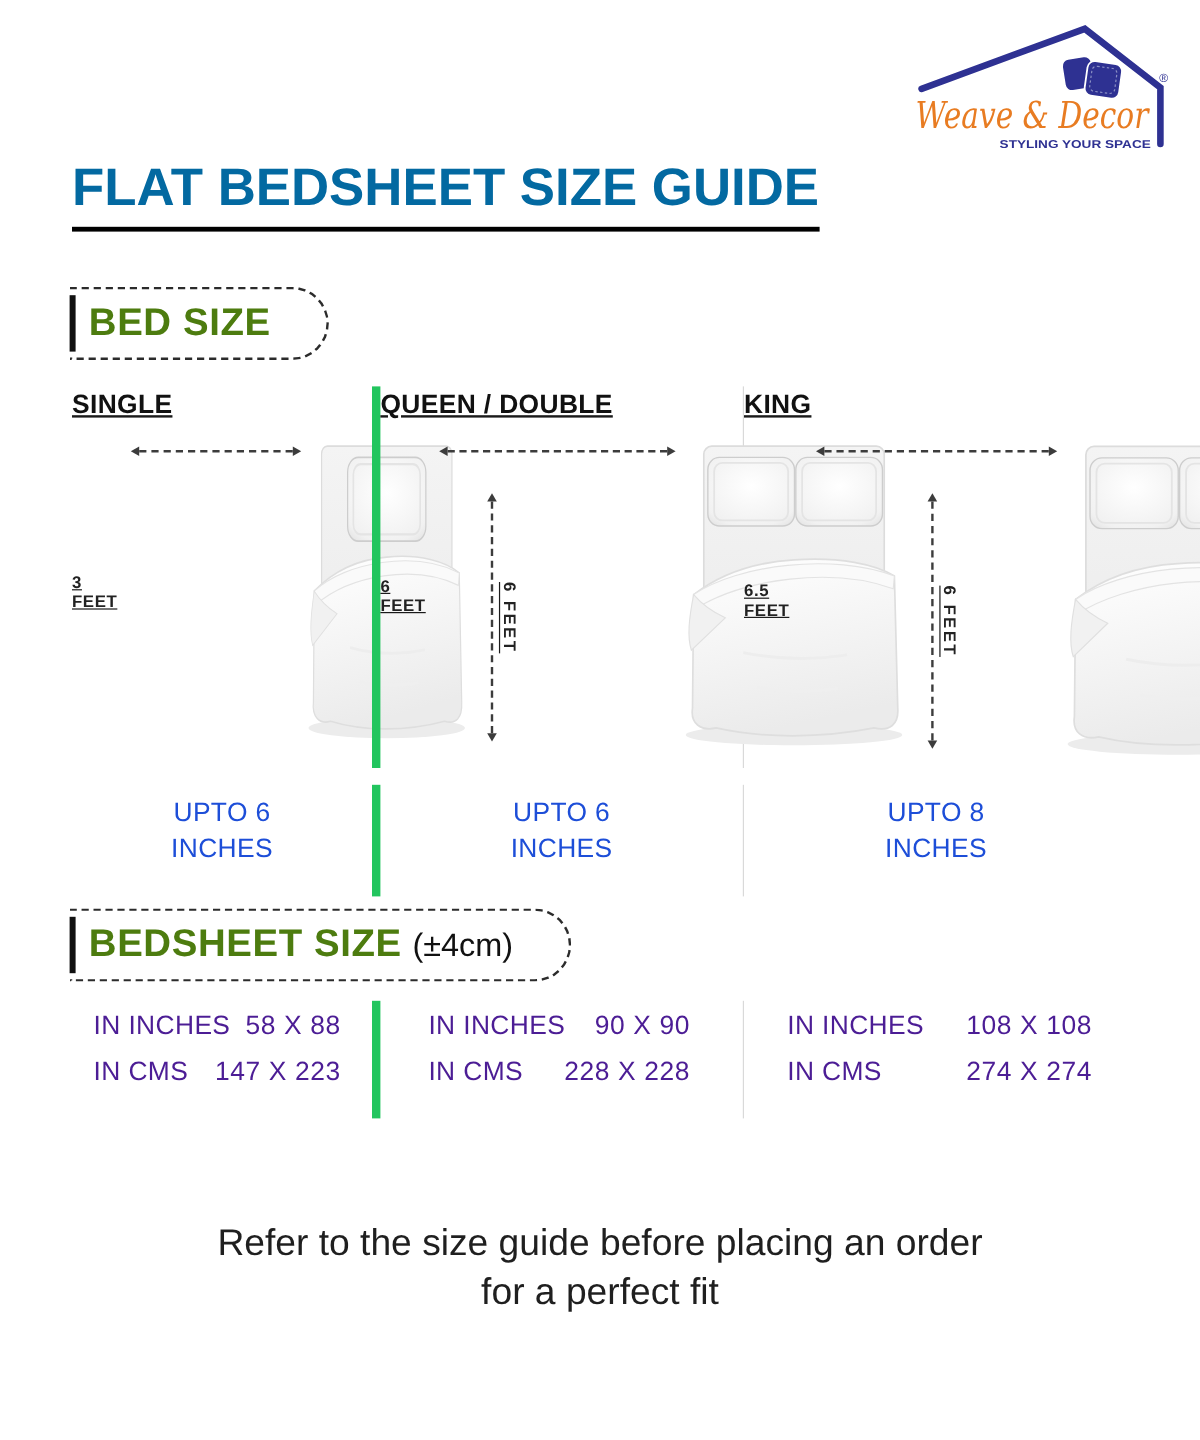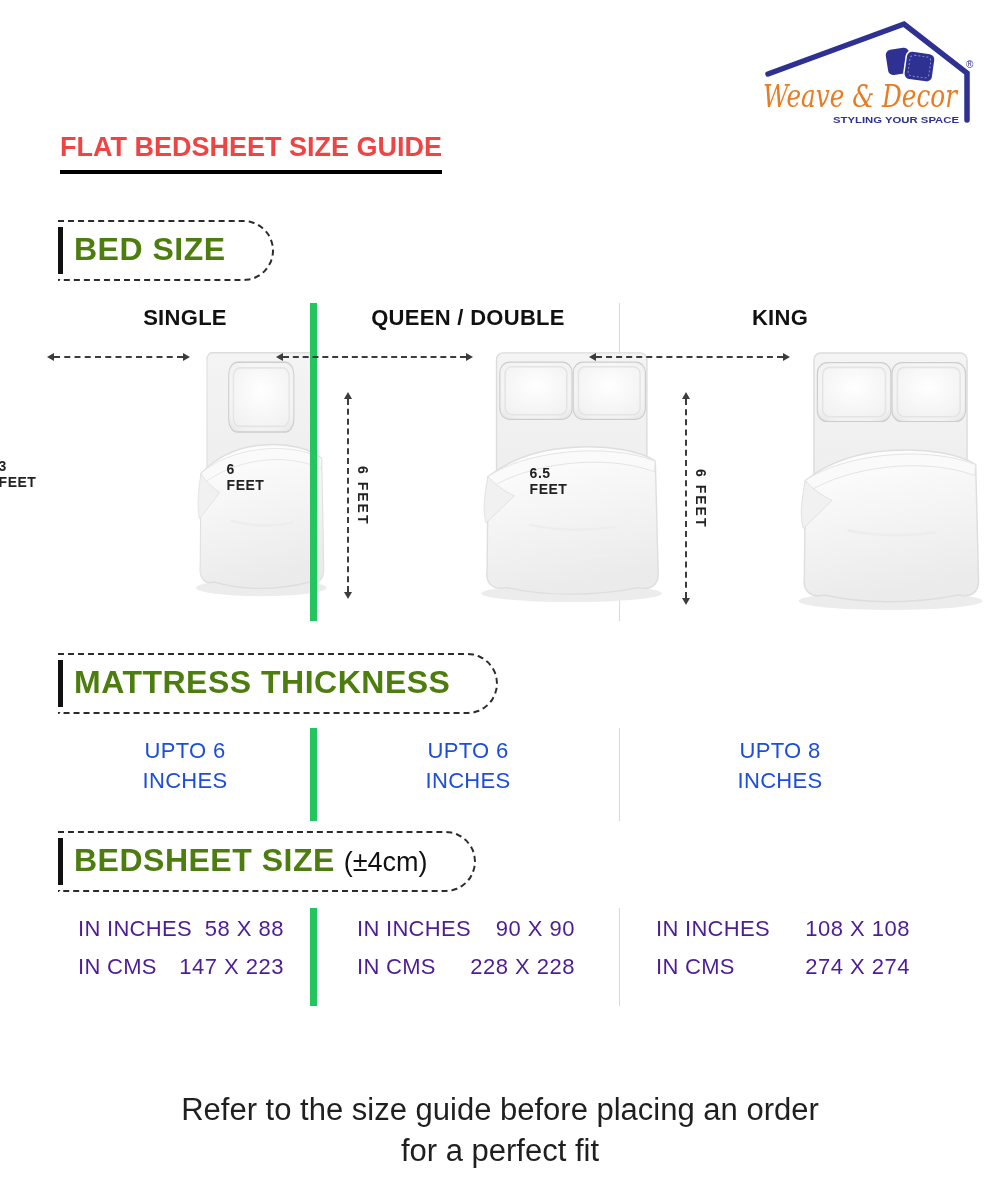--- a/index.html
+++ b/index.html
@@ -10,22 +10,22 @@
     font-family:"Liberation Sans", sans-serif;
     color:#1a1a1a;
     overflow:hidden;
   }
   
   .logo{position:absolute;top:10px;right:26px;width:236px;height:120px;}
   
   .title-wrap{padding:132px 60px 0 60px;}
   .title{
     display:inline-block;
-    font-size:27px;font-weight:bold;letter-spacing:0px;
-    color:#ef4444;border-bottom:4px solid #000;padding-bottom:7px;margin:0;
+    font-size:44px;font-weight:bold;letter-spacing:0px;
+    color:#0369a1;border-bottom:4px solid #000;padding-bottom:7px;margin:0;
   }
   
   .badge-row{padding:0 0 0 58px;}
   .badge{
     position:relative;display:inline-flex;align-items:baseline;
     border:2.5px dashed #2b2b2b;border-left:none;
     border-radius:0 34px 34px 0;
     padding:9px 46px 11px 16px;
   }
   .badge::before{
@@ -33,21 +33,21 @@
   }
   .badge-text{font-size:32px;font-weight:bold;color:#4d7c0f;letter-spacing:0.5px;white-space:nowrap;}
   .badge-light{font-size:27px;font-weight:normal;color:#111;margin-left:9px;white-space:nowrap;}
   .badge-bedsize{margin-top:46px;}
   .badge-mattress{margin-top:32px;}
   .badge-sheet{margin-top:10px;}
   
   .grid{display:grid;grid-template-columns:250px 310px 320px;margin:0 60px;}
   .grid > div:nth-child(2){border-left:7px solid #22c55e;border-right:1px solid #d9d9d9;}
   .beds{margin-top:22px;}
-  .bed-col{display:flex;flex-direction:column;align-items:center;padding-bottom:8px;}
+  .bed-col{display:flex;flex-direction:column;padding-bottom:8px;text-decoration:underline;}
   .bed-name{font-size:22px;font-weight:bold;color:#111;letter-spacing:0.3px;margin-top:2px;}
   .bed-wrap{display:flex;align-items:stretch;margin-top:18px;}
   .bed-stack{display:flex;flex-direction:row;align-items:center;}
   .feet{font-size:14px;font-weight:bold;color:#222;letter-spacing:0.5px;}
   .h-arrow{display:flex;align-items:center;height:10px;margin:3px 0 8px;align-self:stretch;}
   .h-arrow .dash{flex:1;height:0;border-top:2px dashed #3c3c3c;}
   .ah{width:0;height:0;border-top:4px solid transparent;border-bottom:4px solid transparent;}
   .ah.l{border-right:7px solid #3c3c3c;}
   .ah.r{border-left:7px solid #3c3c3c;}
   .v-wrap{display:flex;margin-left:12px;padding-top:43px;}
@@ -218,25 +218,20 @@
             <i class="av u"></i>
             <i class="vdash"></i>
             <i class="av d"></i>
           </div>
           <div class="v-label">7 FEET</div>
         </div>
       </div>
     </div>
   </section>
 
-  <div class="badge-row badge-mattress">
-    <div class="badge">
-      <span class="badge-text">MATTRESS THICKNESS</span>
-    </div>
-  </div>
 
   <section class="grid thick">
     <div class="thick-cell">
       <div>UPTO 6</div>
       <div>INCHES</div>
     </div>
     <div class="thick-cell">
       <div>UPTO 6</div>
       <div>INCHES</div>
     </div>

